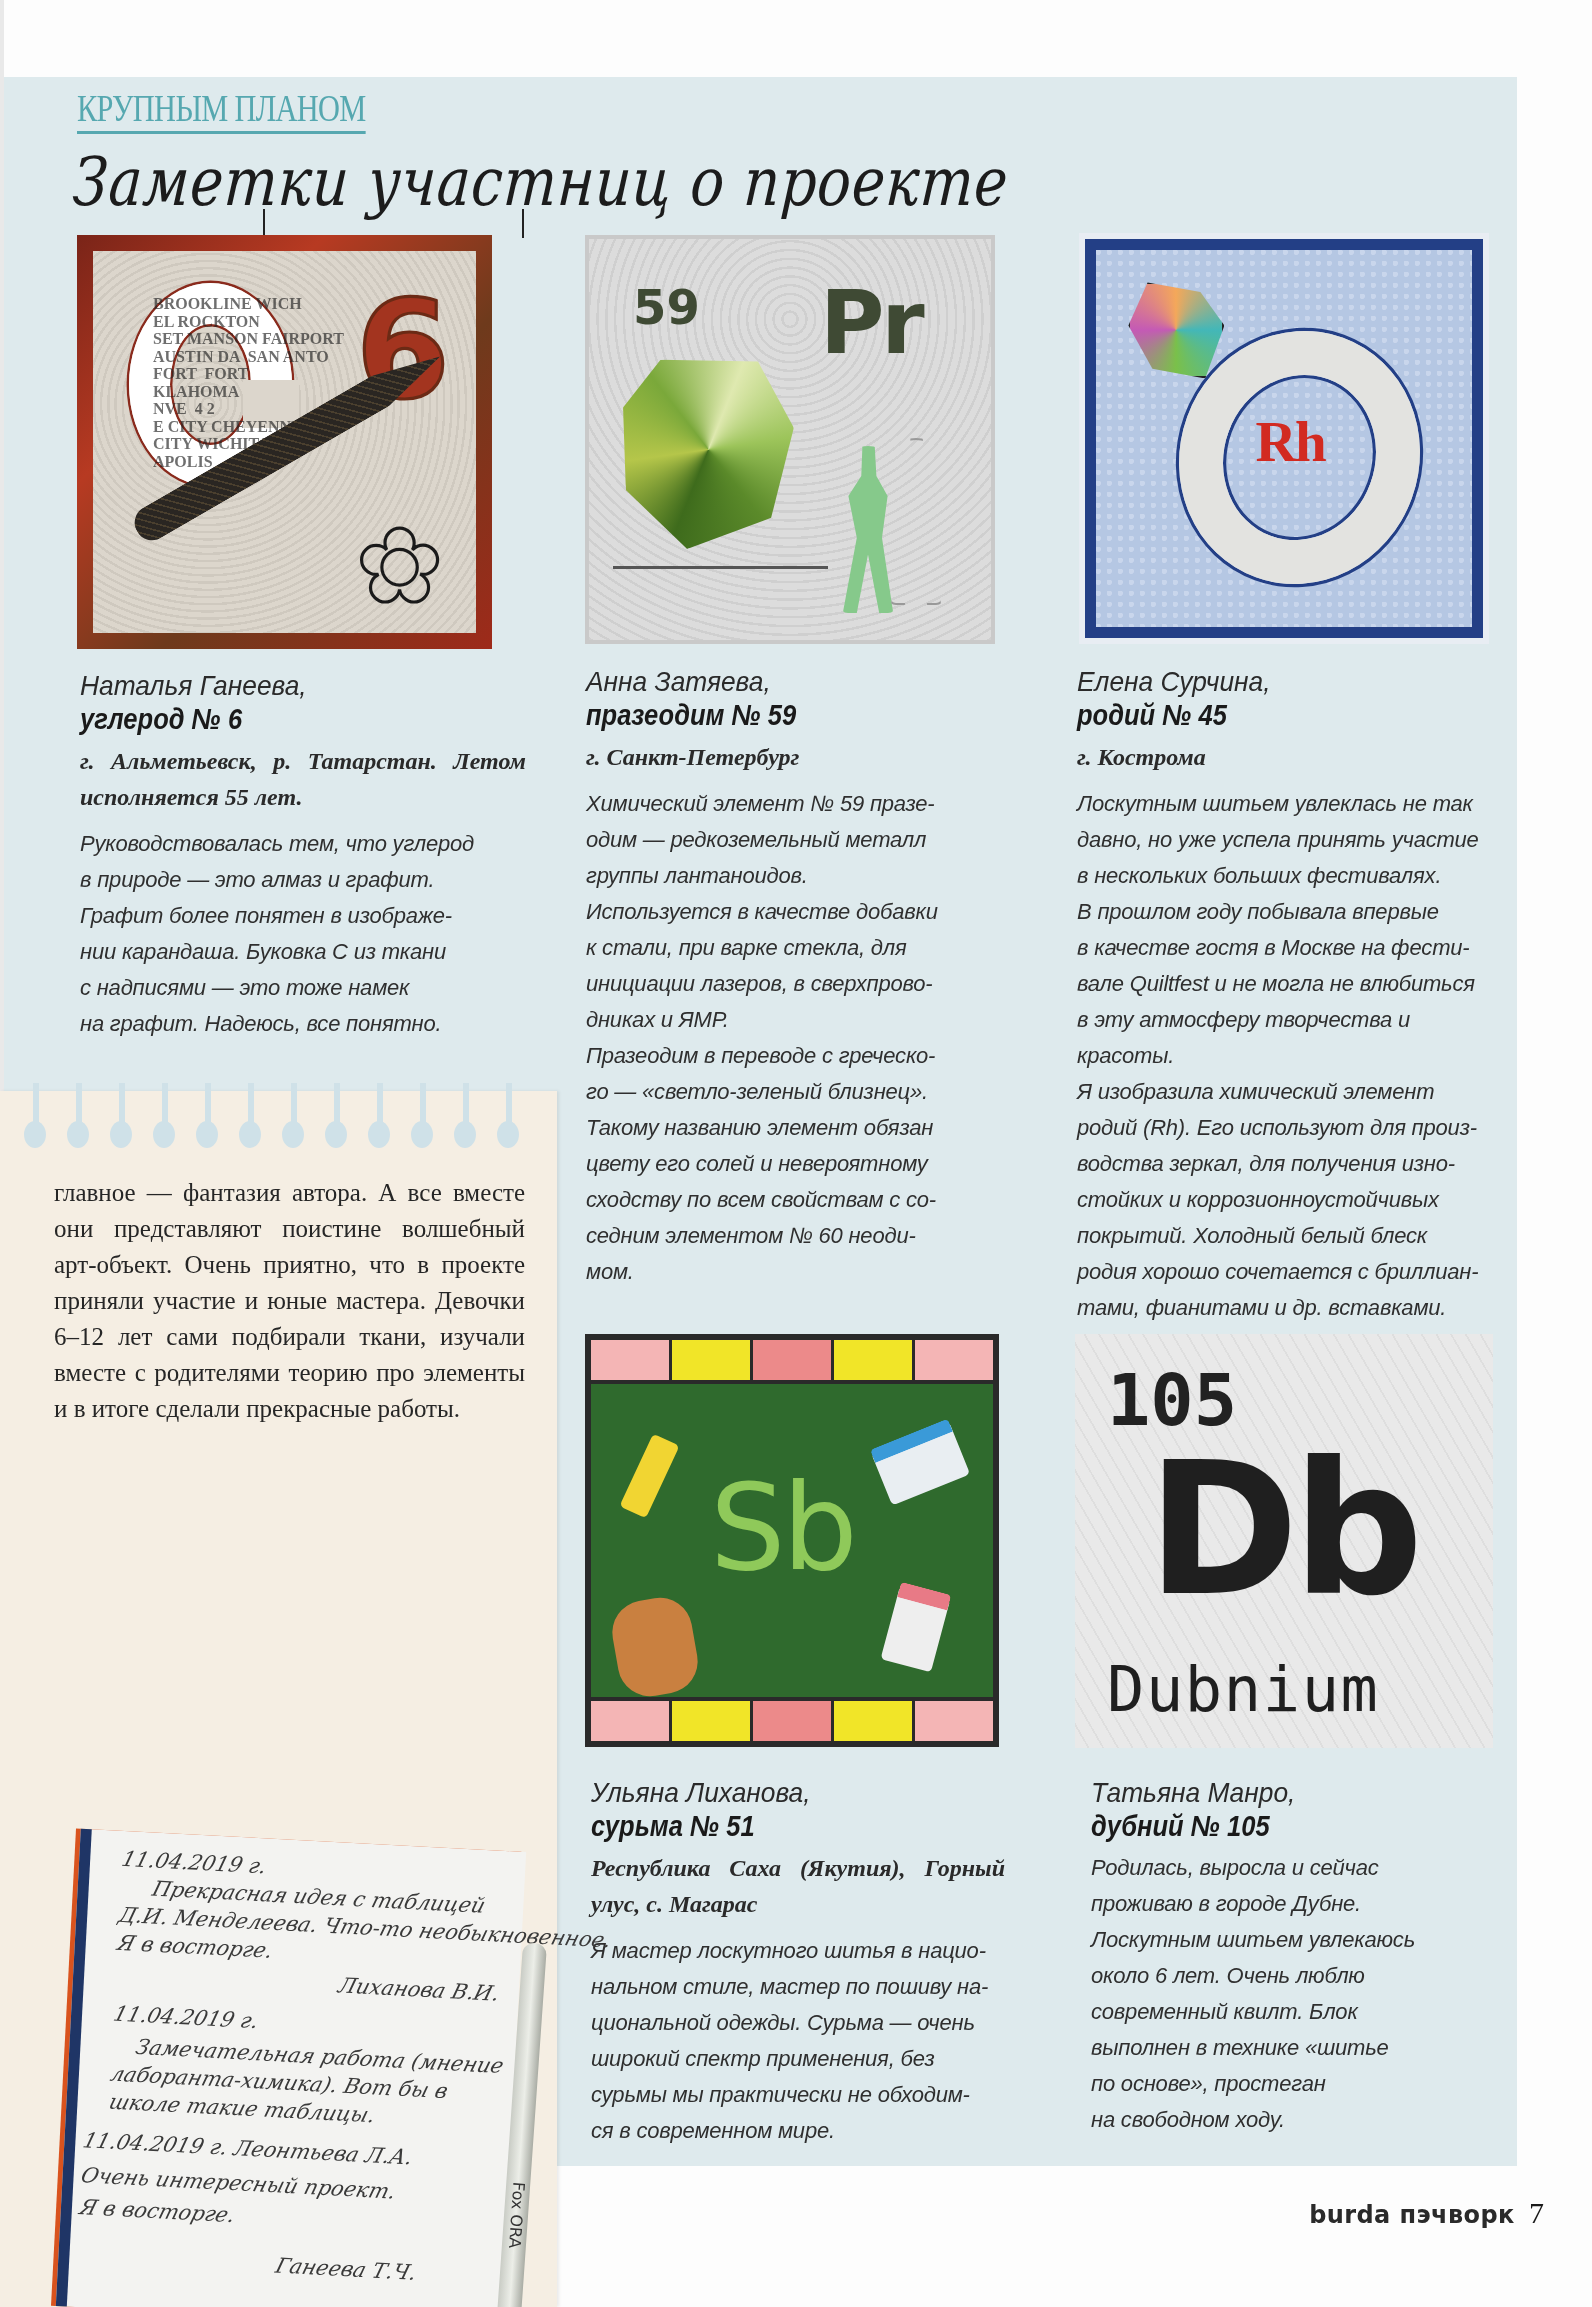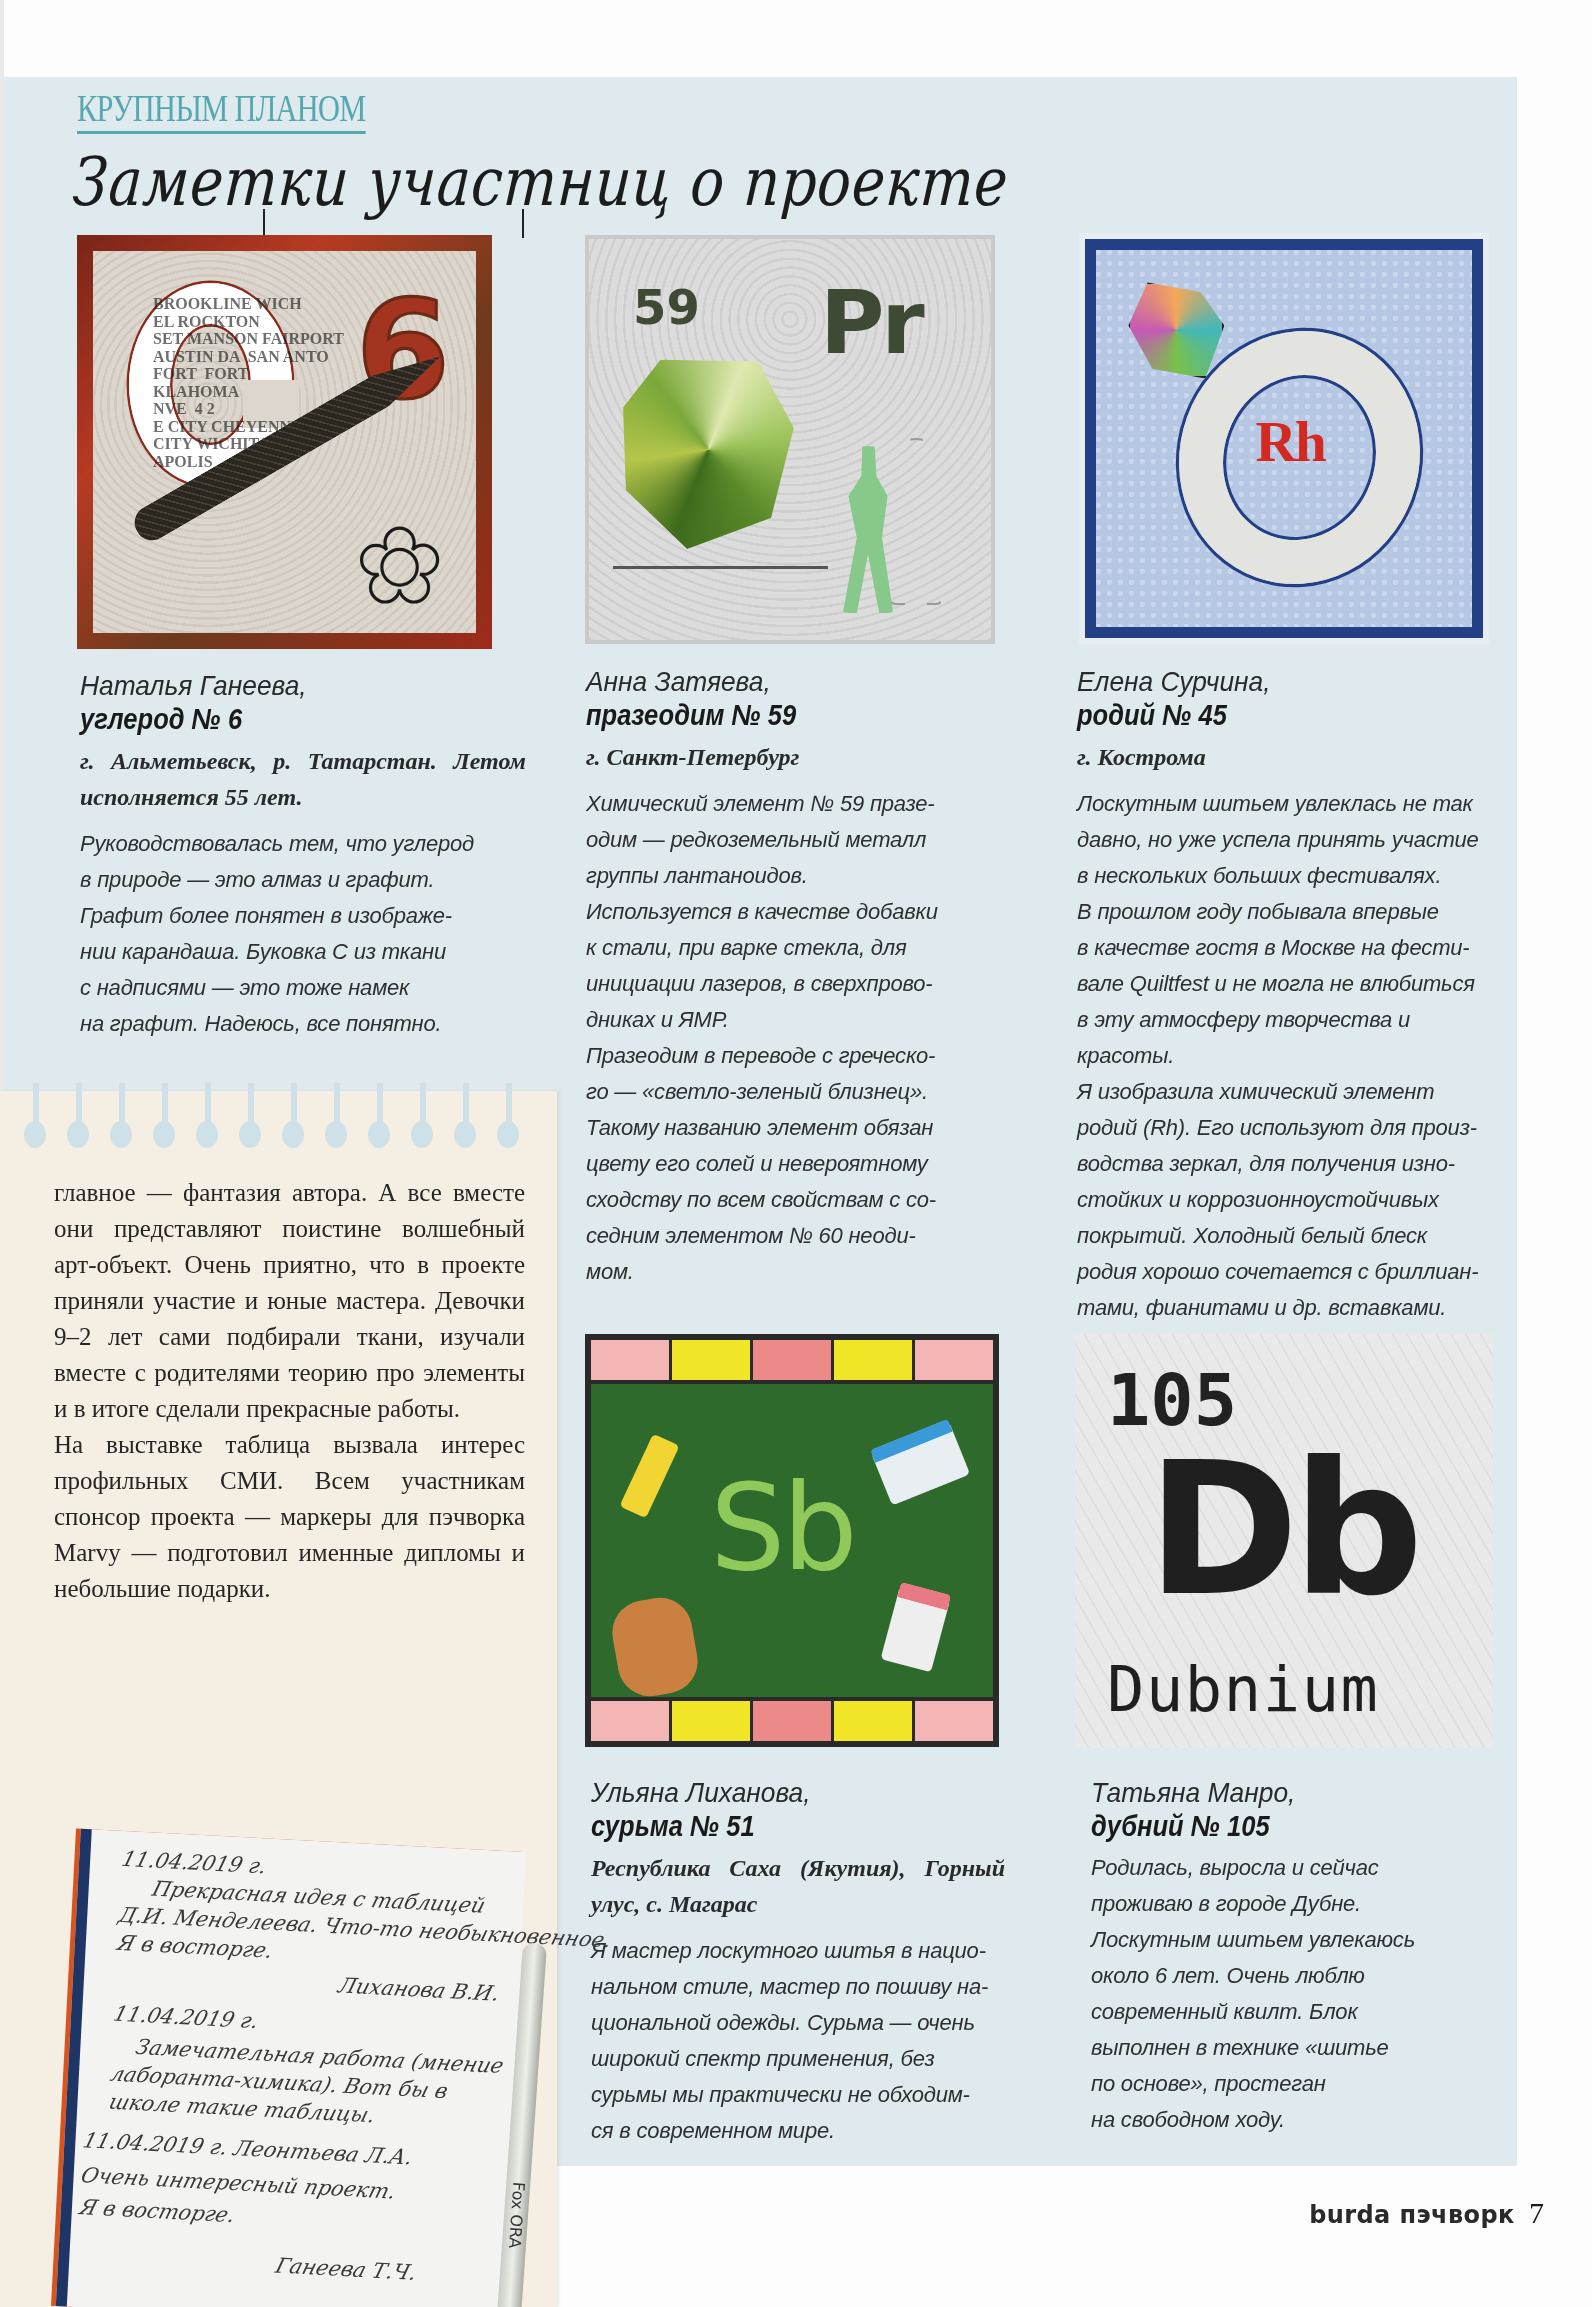--- a/index.html
+++ b/index.html
@@ -243,22 +243,21 @@
       <div class="ring-hook"></div>
       <div class="ring-hook"></div>
     <div class="ring-hook"></div>
       <div class="ring-hook"></div>
       <div class="ring-hook"></div>
       <div class="ring-hook"></div>
   </div>
 </div>
 
 <div class="article">
-  <p>главное — фантазия автора. А все вместе они представляют поистине волшебный арт-объект. Очень приятно, что в проекте приняли участие и юные мастера. Девочки 9–2 лет сами подбирали ткани, изучали вместе с родителями теорию про элементы и в итоге сделали прекрасные работы.</p>
-  <p>На выставке таблица вызвала интерес профильных СМИ. Всем участникам спонсор проекта — маркеры для пэчворка Marvy — подготовил именные дипломы и небольшие подарки.</p>
+  <p>главное — фантазия автора. А все вместе они представляют поистине волшебный арт-объект. Очень приятно, что в проекте приняли участие и юные мастера. Девочки 6–12 лет сами подбирали ткани, изучали вместе с родителями теорию про элементы и в итоге сделали прекрасные работы.</p>
 </div>
 
 <div class="notebook">
   <div class="hw" style="top:16px">11.04.2019 г.</div>
   <div class="hw" style="top:44px;left:64px">Прекрасная идея с таблицей</div>
   <div class="hw" style="top:72px">Д.И. Менделеева. Что-то необыкновенное.</div>
   <div class="hw" style="top:100px">Я в восторге.</div>
   <div class="hw" style="top:131px;left:255px">Лиханова В.И.</div>
   <div class="hw" style="top:171px">11.04.2019 г.</div>
   <div class="hw" style="top:203px;left:56px">Замечательная работа (мнение</div>

